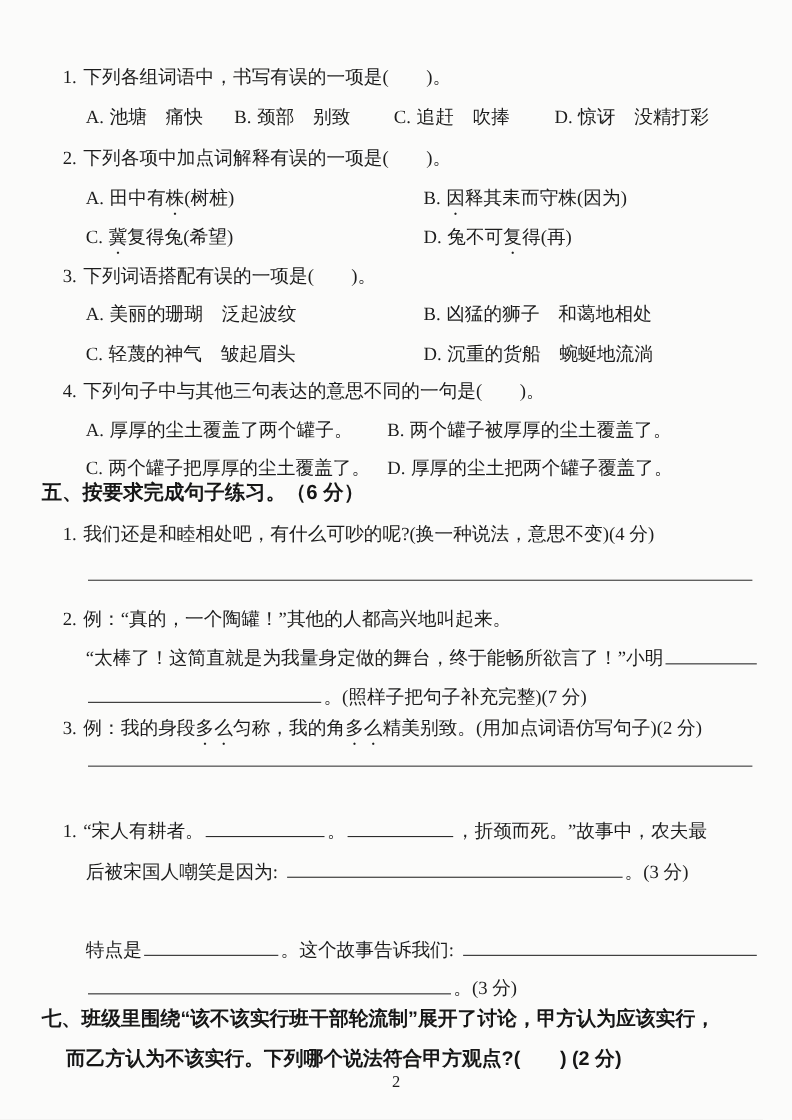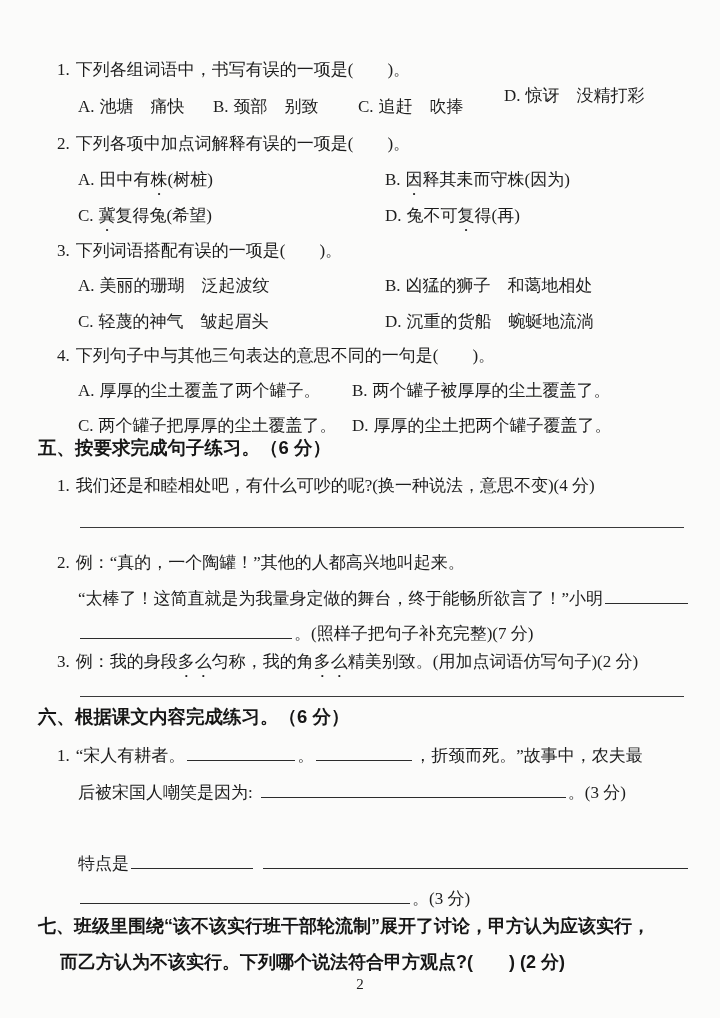--- a/index.html
+++ b/index.html
@@ -56,21 +56,21 @@
 </style>
 </head>
 <body>
 
 <div class="page">
 
   <div class="line" style="top:58px;left:57px"><span class="num">1.</span><span>下列各组词语中，书写有误的一项是(　　)。</span></div>
   <div class="line" style="top:95px;left:78px"><span class="lab">A.</span><span>池塘　痛快</span></div>
   <div class="line" style="top:95px;left:213px"><span class="lab">B.</span><span>颈部　别致</span></div>
   <div class="line" style="top:95px;left:358px"><span class="lab">C.</span><span>追赶　吹捧</span></div>
-  <div class="line" style="top:84px;left:504px"><span class="lab">D.</span><span>惊讶　没精打彩</span></div>
+  <div class="line" style="top:95px;left:504px"><span class="lab">D.</span><span>惊讶　没精打彩</span></div>
 
   <div class="line" style="top:132px;left:57px"><span class="num">2.</span><span>下列各项中加点词解释有误的一项是(　　)。</span></div>
   <div class="line" style="top:168px;left:78px"><span class="lab">A.</span><span>田中有</span><span class="emph">株</span><span>(树桩)</span></div>
   <div class="line" style="top:168px;left:385px"><span class="lab">B.</span><span></span><span class="emph">因</span><span>释其耒而守株(因为)</span></div>
   <div class="line" style="top:204px;left:78px"><span class="lab">C.</span><span></span><span class="emph">冀</span><span>复得兔(希望)</span></div>
   <div class="line" style="top:204px;left:385px"><span class="lab">D.</span><span>兔不可</span><span class="emph">复</span><span>得(再)</span></div>
 
   <div class="line" style="top:239px;left:57px"><span class="num">3.</span><span>下列词语搭配有误的一项是(　　)。</span></div>
   <div class="line" style="top:274px;left:78px"><span class="lab">A.</span><span>美丽的珊瑚　泛起波纹</span></div>
   <div class="line" style="top:310px;left:78px"><span class="lab">C.</span><span>轻蔑的神气　皱起眉头</span></div>
@@ -90,27 +90,27 @@
   <div class="line" style="top:551px;left:57px"><span class="num">2.</span><span>例：“真的，一个陶罐！”其他的人都高兴地叫起来。</span></div>
   <div class="line flexline" style="top:587px;left:78px;right:30px">
       <span>“太棒了！这简直就是为我量身定做的舞台，终于能畅所欲言了！”小明</span>
       <span class="blank grow"></span>
     </div>
   <div class="line" style="top:622px;left:78px"><span class="blank" style="width:212px"></span><span>。(照样子把句子补充完整)(7 分)</span></div>
 
   <div class="line" style="top:650px;left:57px"><span class="num">3.</span><span>例：我的身段</span><span class="emph">多么</span><span>匀称，我的角</span><span class="emph">多么</span><span>精美别致。(用加点词语仿写句子)(2 分)</span></div>
   <div class="rule" style="top:680px"></div>
 
-  <div class="line heading" style="top:705px;left:38px">六、根据课文内容完成练习。（6 分）</div>
   <div class="line" style="top:744px;left:57px"><span class="num">1.</span><span>“宋人有耕者。</span><span class="blank" style="width:108px"></span><span>。</span><span class="blank" style="width:96px"></span><span>，折颈而死。”故事中，农夫最</span></div>
   <div class="line" style="top:781px;left:78px"><span>后被宋国人嘲笑是因为:</span><span class="blank" style="width:305px;margin-left:8px"></span><span>。(3 分)</span></div>
 
   <div class="line flexline" style="top:852px;left:78px;right:30px">
       <span>特点是</span>
       <span class="blank" style="width:122px"></span>
+      <span>。这个故事告诉我们:</span>
       <span class="blank grow" style="margin-left:8px"></span>
     </div>
   <div class="line" style="top:887px;left:78px"><span class="blank" style="width:330px"></span><span>。(3 分)</span></div>
 
   <div class="line heading" style="top:915px;left:38px;font-size:18px">七、班级里围绕“该不该实行班干部轮流制”展开了讨论，甲方认为应该实行，</div>
   <div class="line heading" style="top:951px;left:60px;font-size:18px">而乙方认为不该实行。下列哪个说法符合甲方观点?(　　) (2 分)</div>
 
   <div class="pagenum" style="top:976px">2</div>
 
 </div>

